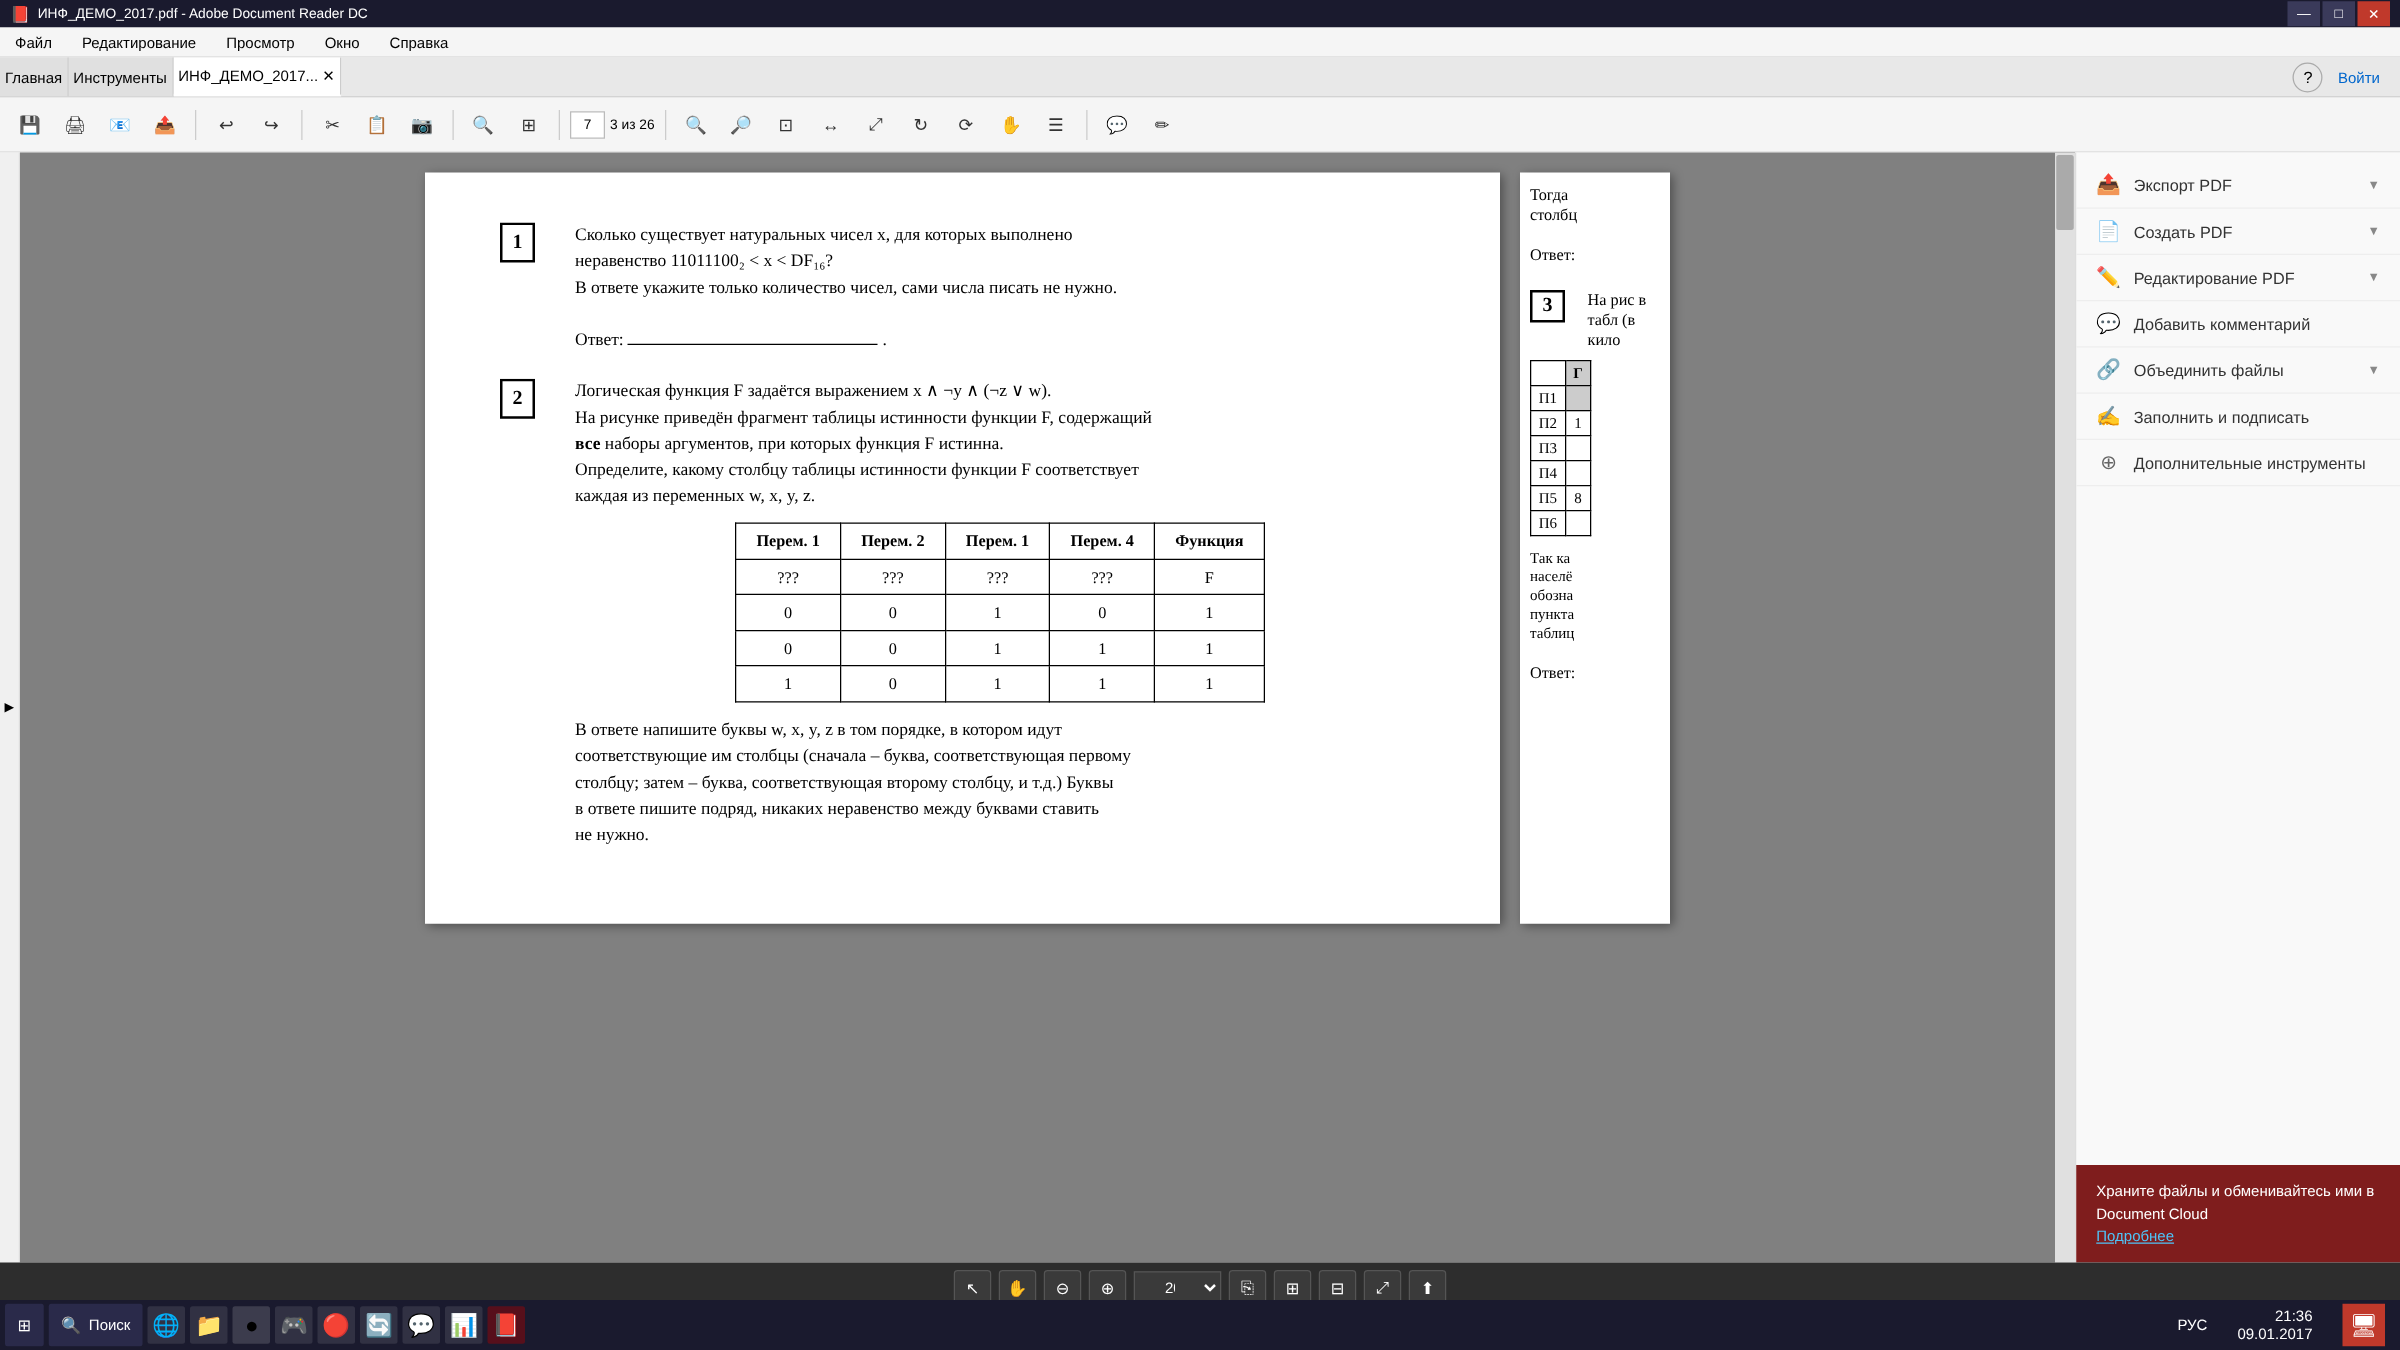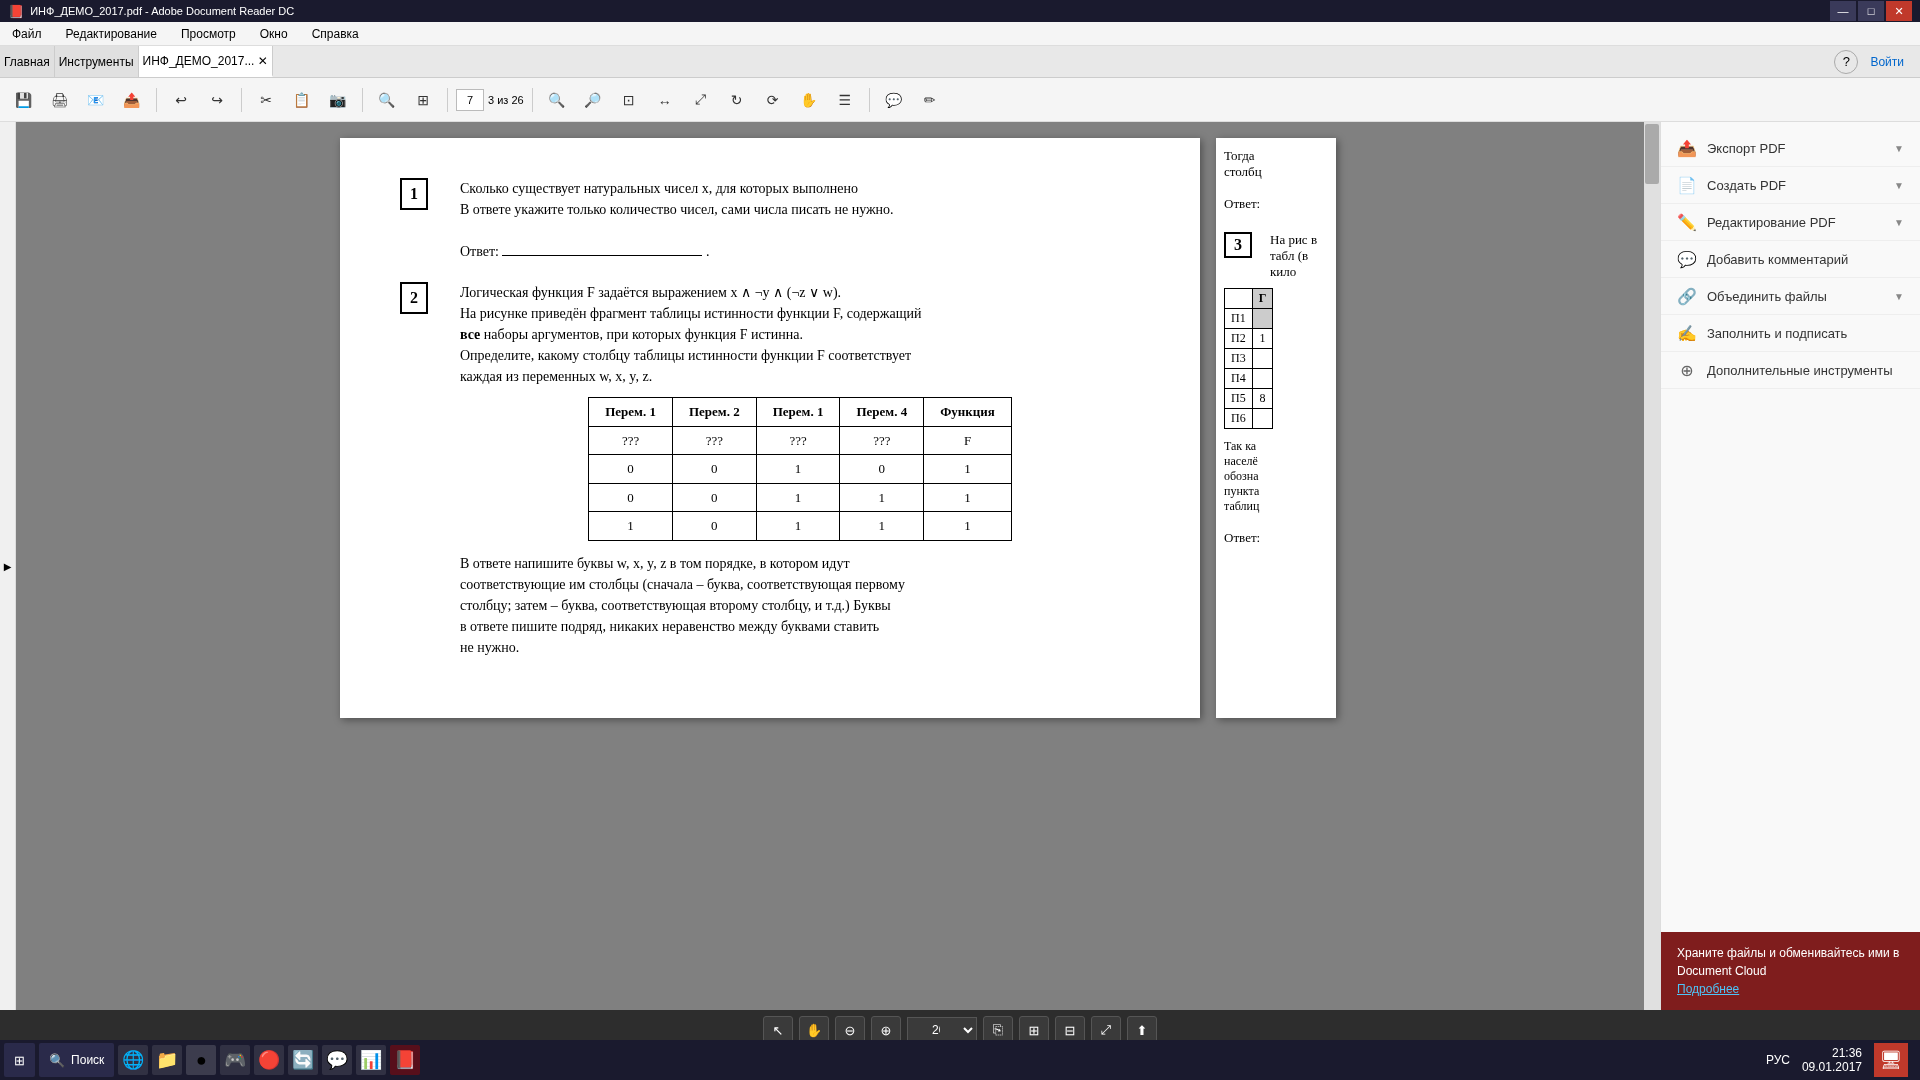--- a/index.html
+++ b/index.html
@@ -256,21 +256,21 @@
       font-size: 13px;
       cursor: pointer;
       display: flex; align-items: center; justify-content: center;
       gap: 6px;
       border-radius: 2px;
     }
     .taskbar-right {
       margin-left: auto;
       display: flex;
       align-items: center;
-      gap: 12px;
+      gap: 24px;
       color: white;
       font-family: 'Segoe UI', sans-serif;
       font-size: 12px;
       padding-right: 8px;
     }
     .win-btn {
       width: 34px; height: 34px;
       background: #c0392b;
       border: none; color: white;
       font-size: 18px; cursor: pointer;
@@ -416,20 +416,21 @@
     </div>
 
     <div style="display:flex;gap:8px;">
 
       <div class="pdf-page">
 
         <div class="question-block">
           <span class="question-box">1</span>
           <div style="margin-left:60px;">
             <div style="text-align:justify;">Сколько  существует  натуральных  чисел  x,  для  которых  выполнено</div>
+            <div style="text-align:justify;">неравенство  11011100₂ &lt; x &lt; DF₁₆?</div>
             <div style="text-align:justify;">В ответе укажите только количество чисел, сами числа писать не нужно.</div>
             <br>
             <div>
               <span>Ответ:</span>
               <span class="answer-line"></span>
               <span>.</span>
             </div>
           </div>
         </div>
 

